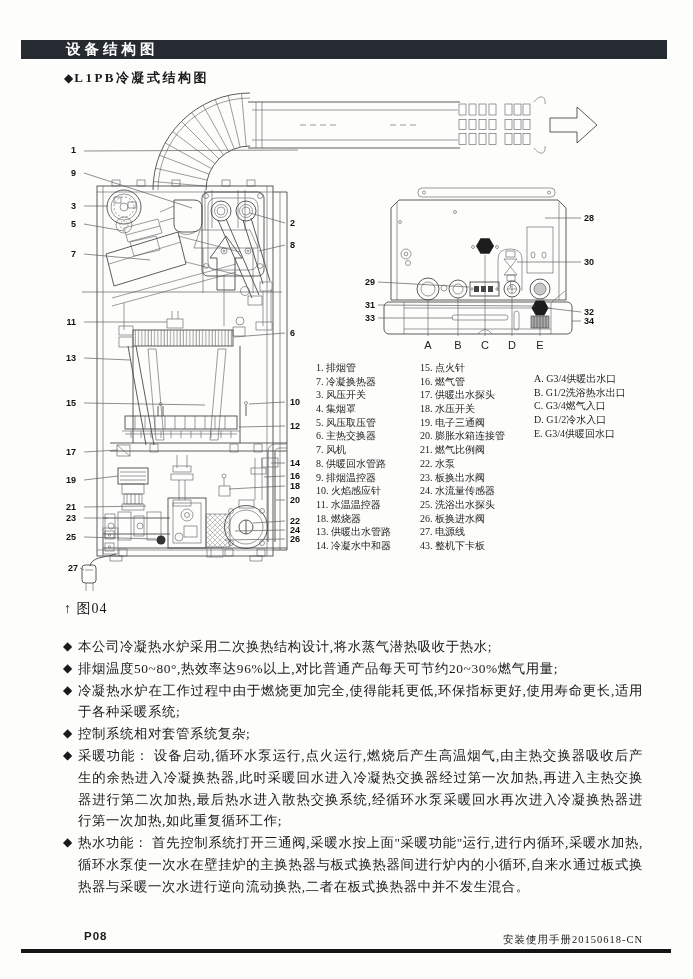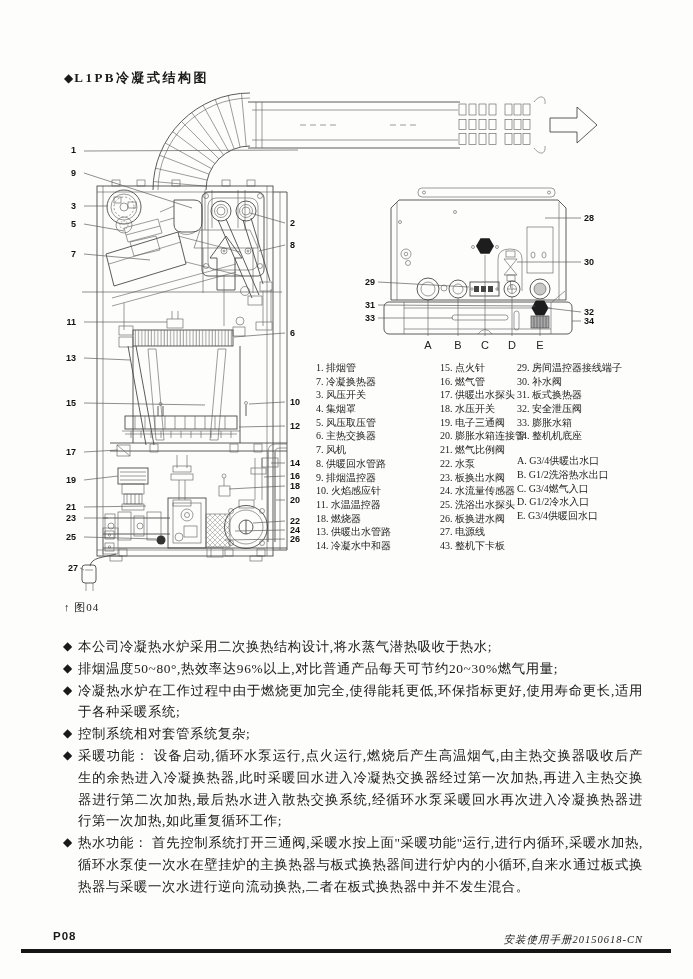--- a/index.html
+++ b/index.html
@@ -12,38 +12,41 @@
   .section-title .dia{font-size:12px;letter-spacing:0;margin-right:1px;}
   svg.diagram{position:absolute;left:0;top:0;}
   svg .ln{stroke:#4a4a4a;fill:none;stroke-width:0.9;}
   svg .ln2{stroke:#5a5a5a;fill:none;stroke-width:0.6;}
   svg .leader{stroke:#5f5f5f;fill:none;stroke-width:0.7;}
   svg g.nums text{font:bold 9px "Liberation Sans","DejaVu Sans",sans-serif;fill:#111;}
   svg g.letters text{font:11px "Liberation Sans","DejaVu Sans",sans-serif;fill:#222;text-anchor:middle;}
   .col{position:absolute;top:361px;font-size:10px;line-height:13.7px;white-space:nowrap;color:#1c1c1c;}
   .col .pl-item{height:13.7px;}
   #col1{left:316px;width:100px;}
-  #col2{left:440px;width:100px;}
+  #col2{left:420px;width:100px;}
   #col3{left:517px;width:156px;}
-  #ports{margin-top:11px;}
-  .fig-caption{position:absolute;left:64px;top:600px;font-size:11px;letter-spacing:1px;}
+  #ports{margin-top:11px;margin-left:17px;}
+  .fig-caption{position:absolute;left:64px;top:600px;font-size:14px;letter-spacing:1px;}
   .bullets{position:absolute;left:63px;top:636px;width:580px;}
   .bullet{display:flex;font-size:13.4px;line-height:21.8px;text-align:justify;}
   .bullet .bdia{flex:0 0 15px;font-size:12px;line-height:21.8px;}
   .bullet .btext{flex:1;letter-spacing:0.6px;}
-  .footer-left{position:absolute;left:53px;top:930px;font-family:"Liberation Sans","DejaVu Sans",sans-serif;
+  .footer-left{position:absolute;left:84px;top:930px;font-family:"Liberation Sans","DejaVu Sans",sans-serif;
         font-size:11.5px;font-weight:bold;letter-spacing:1px;}
-  .footer-right{position:absolute;right:50px;top:933px;font-size:10.5px;letter-spacing:1px;font-style:italic;}
+  .footer-right{position:absolute;right:50px;top:933px;font-size:10.5px;letter-spacing:1px;}
   .footer-rule{position:absolute;left:21px;top:949px;width:650px;height:3.5px;background:#151515;}
 </style>
 </head>
 <body>
 
 <div class="page">
 
+  <div class="header-bar">
+    <span>设备结构图</span>
+  </div>
 
   <div class="section-title">
     <span class="dia">◆</span><span>L1PB冷凝式结构图</span>
   </div>
 
   <svg class="diagram" width="693" height="979" viewBox="0 0 693 979" xmlns="http://www.w3.org/2000/svg">
     <defs>
       <pattern id="fins" width="3.2" height="16" patternUnits="userSpaceOnUse">
         <path d="M1,0 V16" stroke="#7a7a7a" stroke-width="0.8"></path>
       </pattern>
@@ -476,28 +479,20 @@
       <div class="pl-item">21. 燃气比例阀</div>
       <div class="pl-item">22. 水泵</div>
       <div class="pl-item">23. 板换出水阀</div>
       <div class="pl-item">24. 水流量传感器</div>
       <div class="pl-item">25. 洗浴出水探头</div>
       <div class="pl-item">26. 板换进水阀</div>
       <div class="pl-item">27. 电源线</div>
       <div class="pl-item">43. 整机下卡板</div>
     </div>
   <div class="col" id="col3">
-    <div>
-        <div class="pl-item">29. 房间温控器接线端子</div>
-        <div class="pl-item">30. 补水阀</div>
-        <div class="pl-item">31. 板式换热器</div>
-        <div class="pl-item">32. 安全泄压阀</div>
-        <div class="pl-item">33. 膨胀水箱</div>
-        <div class="pl-item">34. 整机机底座</div>
-      </div>
     <div id="ports">
         <div class="pl-item">A. G3/4供暖出水口</div>
         <div class="pl-item">B. G1/2洗浴热水出口</div>
         <div class="pl-item">C. G3/4燃气入口</div>
         <div class="pl-item">D. G1/2冷水入口</div>
         <div class="pl-item">E. G3/4供暖回水口</div>
       </div>
   </div>
 
   <div class="fig-caption">↑ 图04</div>

